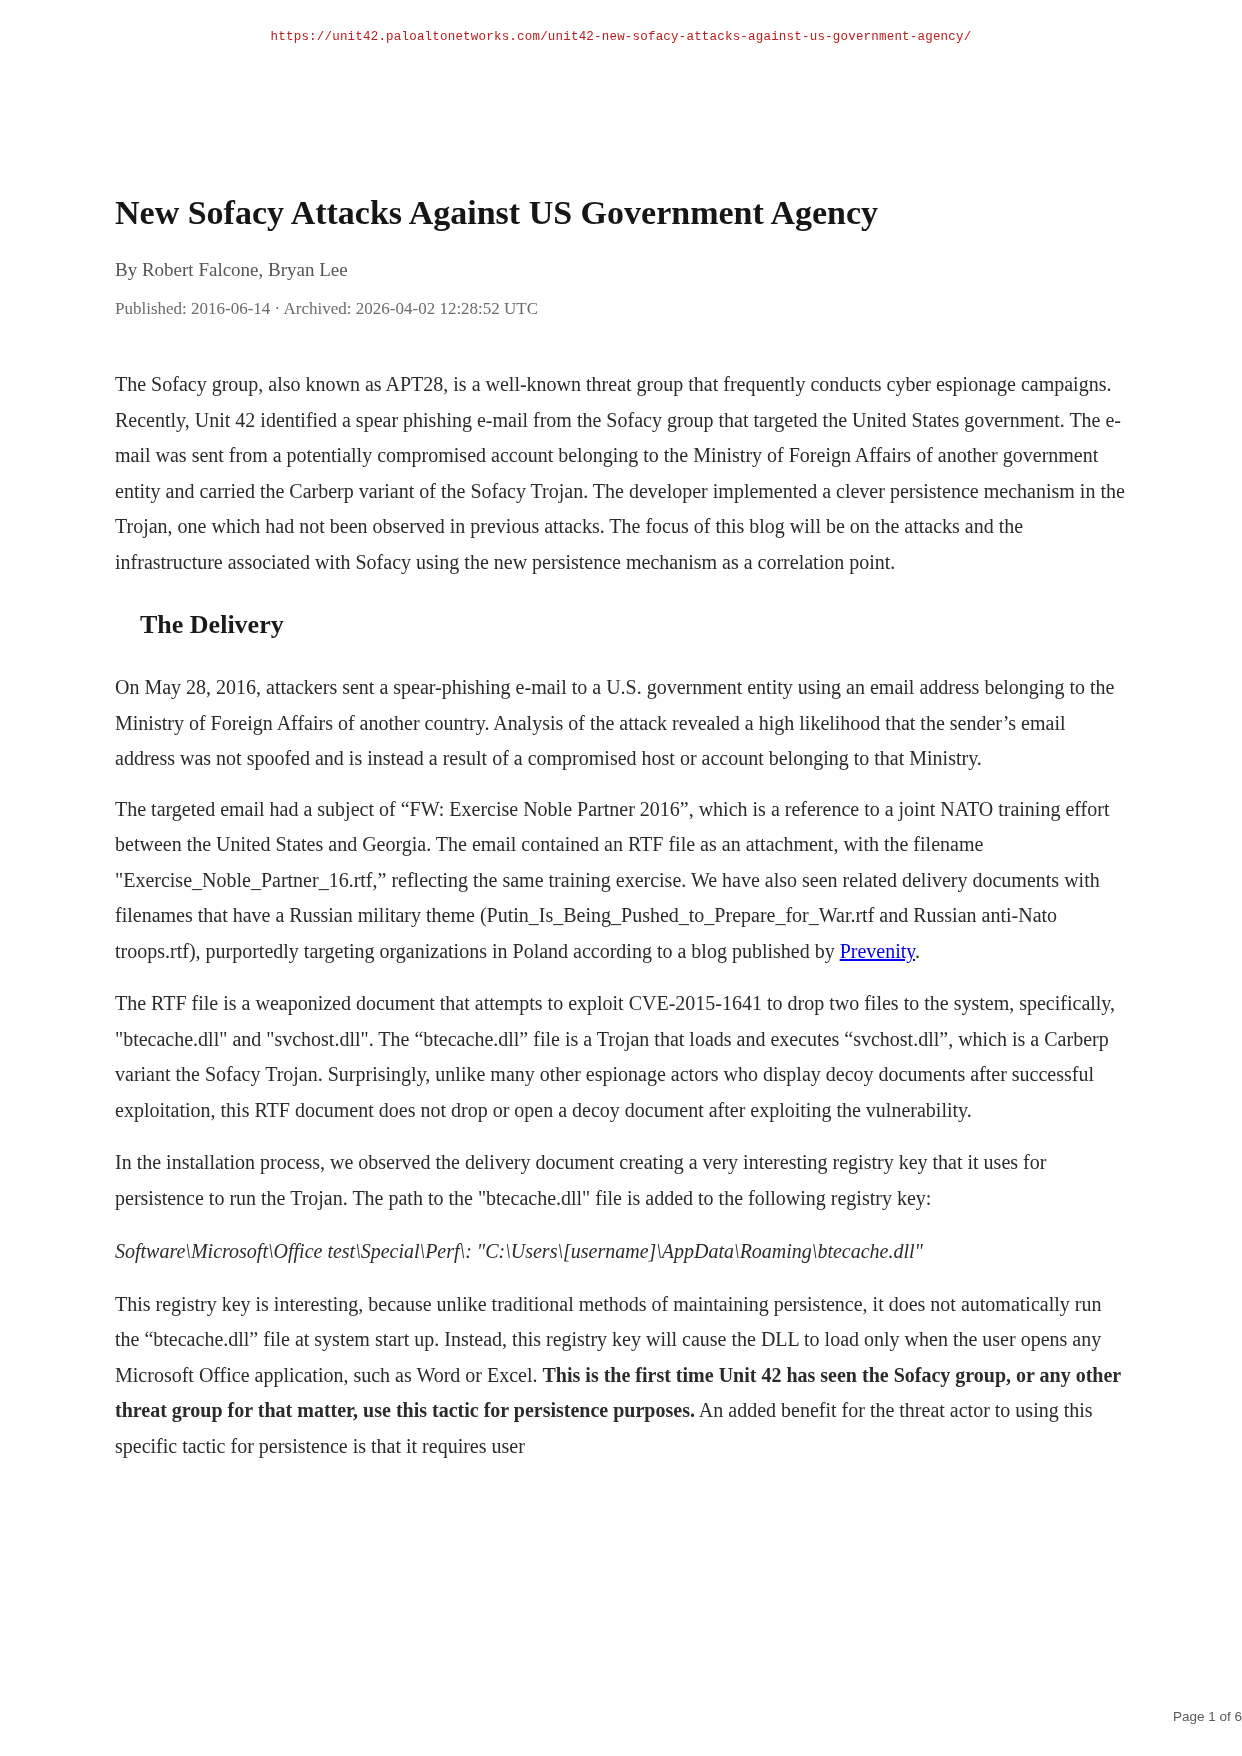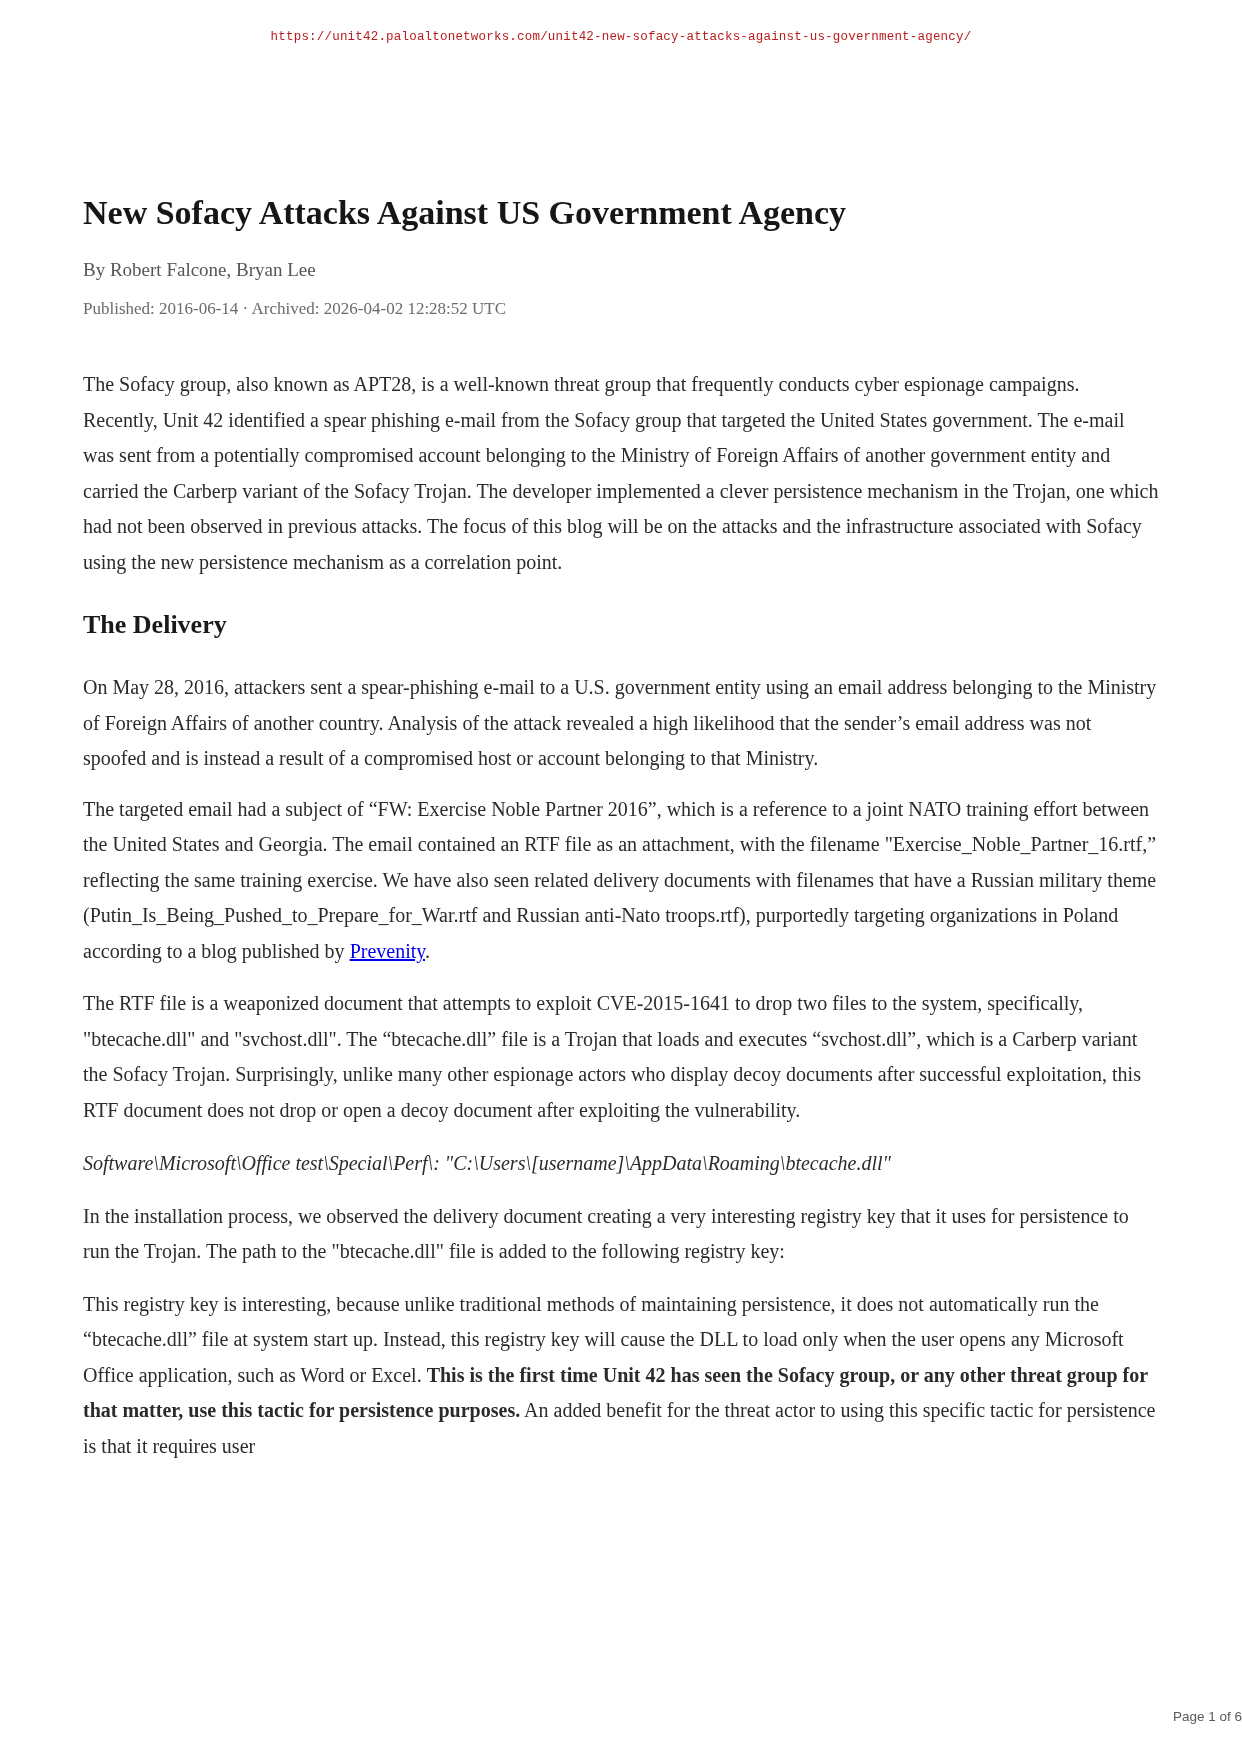--- a/index.html
+++ b/index.html
@@ -22,21 +22,21 @@
     top: 30px;
     left: 0;
     width: 100%;
     text-align: center;
     font-family: Liberation Mono, monospace;
     font-size: 12.5px;
     color: #b91c1c;
     letter-spacing: 0.2px;
   }
   .article {
-    padding: 0 83px;
+    padding: 0 115px;
     width: 1242px;
   }
   h1.title {
     padding-top: 191px;
     font-size: 34px;
     line-height: 1.3;
     font-weight: 700;
     color: #161616;
     font-family: "Liberation Serif", serif;
   }
@@ -59,20 +59,21 @@
   }
   p.body.first {
     margin-top: 48px;
   }
   h2.section {
     margin-top: 29px;
     font-size: 26px;
     line-height: 1.2;
     font-weight: 700;
     color: #1a1a1a;
+    margin-left: 25px;
   }
   p.body.after-heading {
     margin-top: 30px;
   }
   p.body.tight { margin-top: 15px; }
   p.body.registry {
     margin-top: 18px;
     font-style: italic;
   }
   p.body .bold { font-weight: 700; }
@@ -110,23 +111,23 @@
     <p class="body first">The Sofacy group, also known as APT28, is a well-known threat group that frequently conducts cyber espionage campaigns. Recently, Unit 42 identified a spear phishing e-mail from the Sofacy group that targeted the United States government. The e-mail was sent from a potentially compromised account belonging to the Ministry of Foreign Affairs of another government entity and carried the Carberp variant of the Sofacy Trojan. The developer implemented a clever persistence mechanism in the Trojan, one which had not been observed in previous attacks. The focus of this blog will be on the attacks and the infrastructure associated with Sofacy using the new persistence mechanism as a correlation point.</p>
 
     <h2 class="section">The Delivery</h2>
 
     <p class="body after-heading">On May 28, 2016, attackers sent a spear-phishing e-mail to a U.S. government entity using an email address belonging to the Ministry of Foreign Affairs of another country. Analysis of the attack revealed a high likelihood that the sender’s email address was not spoofed and is instead a result of a compromised host or account belonging to that Ministry.</p>
 
     <p class="body tight"><span>The targeted email had a subject of “FW: Exercise Noble Partner 2016”, which is a reference to a joint NATO training effort between the United States and Georgia. The email contained an RTF file as an attachment, with the filename "Exercise_Noble_Partner_16.rtf,” reflecting the same training exercise. We have also seen related delivery documents with filenames that have a Russian military theme (Putin_Is_Being_Pushed_to_Prepare_for_War.rtf and Russian anti-Nato troops.rtf), purportedly targeting organizations in Poland according to a blog published by </span><a class="doc-link">Prevenity</a><span>.</span></p>
 
     <p class="body">The RTF file is a weaponized document that attempts to exploit CVE-2015-1641 to drop two files to the system, specifically, "btecache.dll" and "svchost.dll". The “btecache.dll” file is a Trojan that loads and executes “svchost.dll”, which is a Carberp variant the Sofacy Trojan. Surprisingly, unlike many other espionage actors who display decoy documents after successful exploitation, this RTF document does not drop or open a decoy document after exploiting the vulnerability.</p>
 
+    <p class="body">In the installation process, we observed the delivery document creating a very interesting registry key that it uses for persistence to run the Trojan. The path to the "btecache.dll" file is added to the following registry key:</p>
+
     <p class="body registry">Software\Microsoft\Office test\Special\Perf\: "C:\Users\[username]\AppData\Roaming\btecache.dll"</p>
-
-    <p class="body">In the installation process, we observed the delivery document creating a very interesting registry key that it uses for persistence to run the Trojan. The path to the "btecache.dll" file is added to the following registry key:</p>
 
     <p class="body"><span>This registry key is interesting, because unlike traditional methods of maintaining persistence, it does not automatically run the “btecache.dll” file at system start up. Instead, this registry key will cause the DLL to load only when the user opens any Microsoft Office application, such as Word or Excel. </span><span class="bold">This is the first time Unit 42 has seen the Sofacy group, or any other threat group for that matter, use this tactic for persistence purposes.</span><span> An added benefit for the threat actor to using this specific tactic for persistence is that it requires user</span></p>
 
   </main>
 
   <div class="page-footer">Page 1 of 6</div>
 
 </div>
 
 </body></html>

